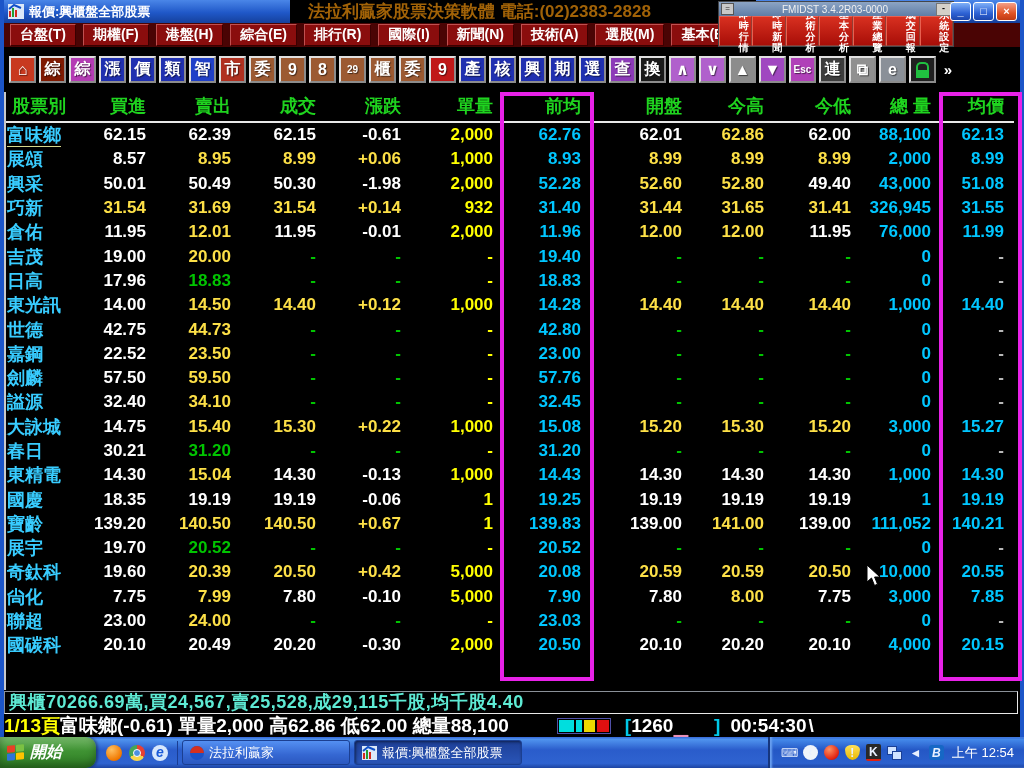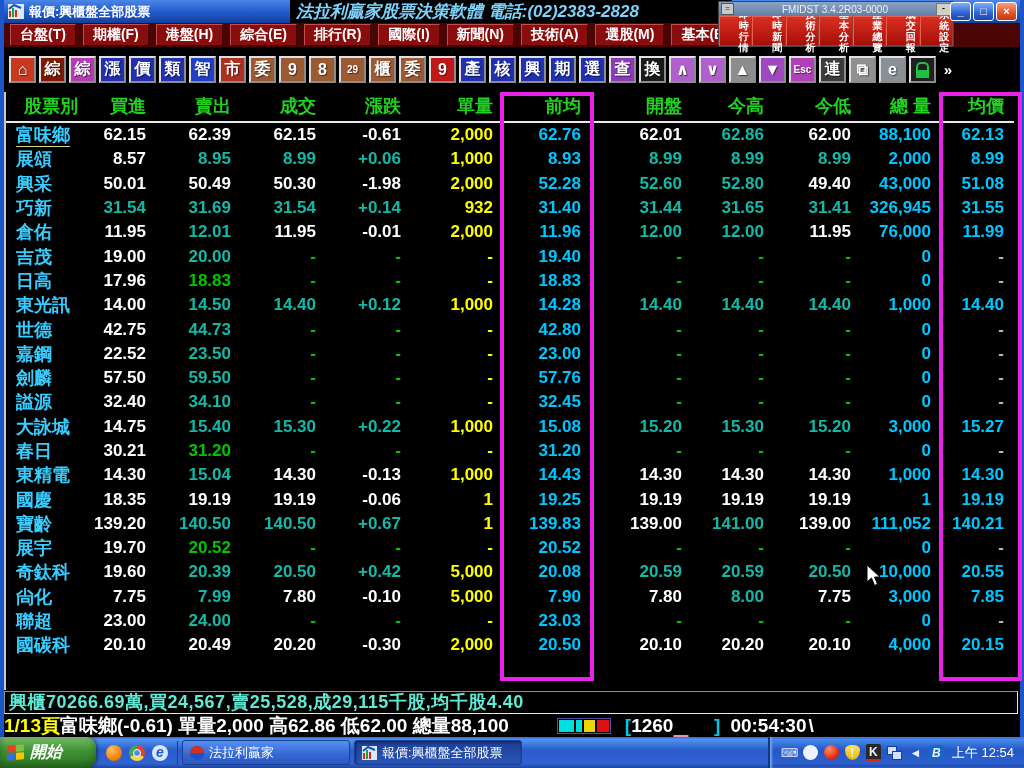--- a/index.html
+++ b/index.html
@@ -8,21 +8,21 @@
 
   
   .window{position:absolute;left:0;top:0;width:1024px;height:737px;box-sizing:border-box;
     border-left:4px solid #1c55c8;border-right:4px solid #1c55c8;background:#000;}
 
   .titlebar{height:23px;background:linear-gradient(to bottom,#4a86e8,#2058c8 55%,#15409c);
     display:flex;align-items:center;position:relative;}
   .app-icon{width:16px;height:15px;margin:0 5px 0 4px;background:#dce8f8;position:relative;flex:0 0 auto;}
   .title-text{color:#fff;font-weight:bold;font-size:13px;white-space:nowrap;}
   .banner{position:absolute;left:286px;top:0;height:23px;min-width:430px;background:#000;
-    color:#7dd3fc;font-weight:bold;font-size:17px;line-height:23px;white-space:nowrap;padding:0 6px;font-style:italic;}
+    color:#a16207;font-weight:bold;font-size:17px;line-height:23px;white-space:nowrap;padding:0 18px;}
   .winbtns{position:absolute;right:3px;top:2px;display:flex;gap:2px;z-index:30;}
   .wbtn{width:21px;height:19px;border-radius:3px;border:1px solid #fff;box-sizing:border-box;
     background:linear-gradient(#7fb0f8,#2e62d4 60%,#1c46ad);color:#fff;font-size:11px;
     text-align:center;line-height:16px;font-weight:bold;}
   .wbtn.close{background:linear-gradient(#f5a088,#e05325 60%,#c03a12);}
 
   .menubar{height:24px;background:#4a0404;display:flex;align-items:center;padding-left:6px;gap:7px;}
   .menu-item{background:#8a0d0d;border:1px solid;border-color:#c05050 #3a0000 #3a0000 #c05050;
     color:#fff;font-size:14px;font-weight:bold;padding:1px 9px;white-space:nowrap;}
 
@@ -50,26 +50,26 @@
   .lock-shackle{width:9px;height:7px;border:2px solid #20c040;border-bottom:none;
     border-radius:5px 5px 0 0;margin-bottom:-1px;}
   .lock-body{width:13px;height:8px;background:#20c040;}
   .tb.lockbtn{flex-direction:column;}
 
   
   .table-area{position:relative;height:598px;border-left:2px solid #c8c8c8;background:#000;}
   table.quote{border-collapse:collapse;table-layout:fixed;width:1008px;}
   .quote th{color:#1fd41f;font-size:18px;font-weight:bold;text-align:right;padding:0 10px 2px 0;
     height:27px;border-bottom:2px solid #e8e8e8;white-space:nowrap;}
-  .quote th.left{text-align:left;padding-left:18px;}
+  .quote th.left{text-align:left;padding-left:6px;}
   .quote td{height:24.3px;padding:0;white-space:nowrap;overflow:hidden;}
-  .quote td.name{color:#38ccff;font-size:18px;font-weight:bold;padding-left:10px;}
+  .quote td.name{color:#38ccff;font-size:18px;font-weight:bold;padding-left:1px;}
   .quote td.num{font-size:17px;font-weight:bold;text-align:right;padding-right:10px;}
   .sel-underline{border-bottom:1px solid #d8d88a;padding-bottom:1px;}
-  .cw{color:#ffffff}.cr{color:#14b8a6}.cg{color:#00c400}.cy{color:#ffff00}.cc{color:#00c6ff}.cd{color:#b8b8b8}
+  .cw{color:#ffffff}.cr{color:#fde047}.cg{color:#00c400}.cy{color:#ffff00}.cc{color:#00c6ff}.cd{color:#b8b8b8}
   .hl{position:absolute;top:0;height:589px;border:4px solid #e822e8;box-sizing:border-box;
     pointer-events:none;z-index:5;}
   #hl-pavg{left:494px;width:94px;}
   #hl-avg{left:933px;width:83px;}
 
   .summary{height:21px;margin:1px 2px 0 0;border:1px solid #8a9098;border-bottom-color:#e8e8e8;
     border-right-color:#e8e8e8;color:#5eead4;font-size:18px;font-weight:bold;line-height:20px;
     padding-left:4px;white-space:nowrap;overflow:hidden;letter-spacing:0.5px;}
 
   .statusbar{height:24px;display:flex;align-items:center;color:#fff;font-size:19px;font-weight:bold;

